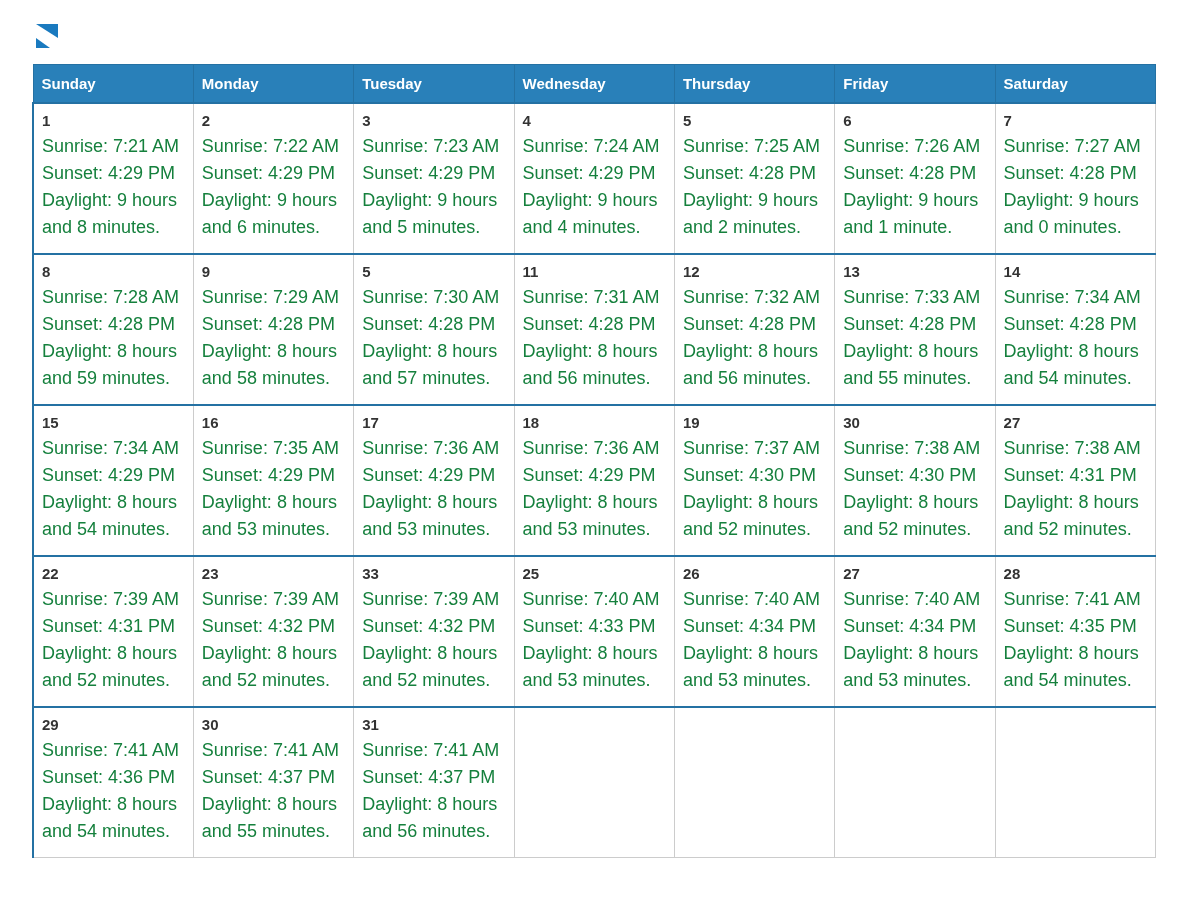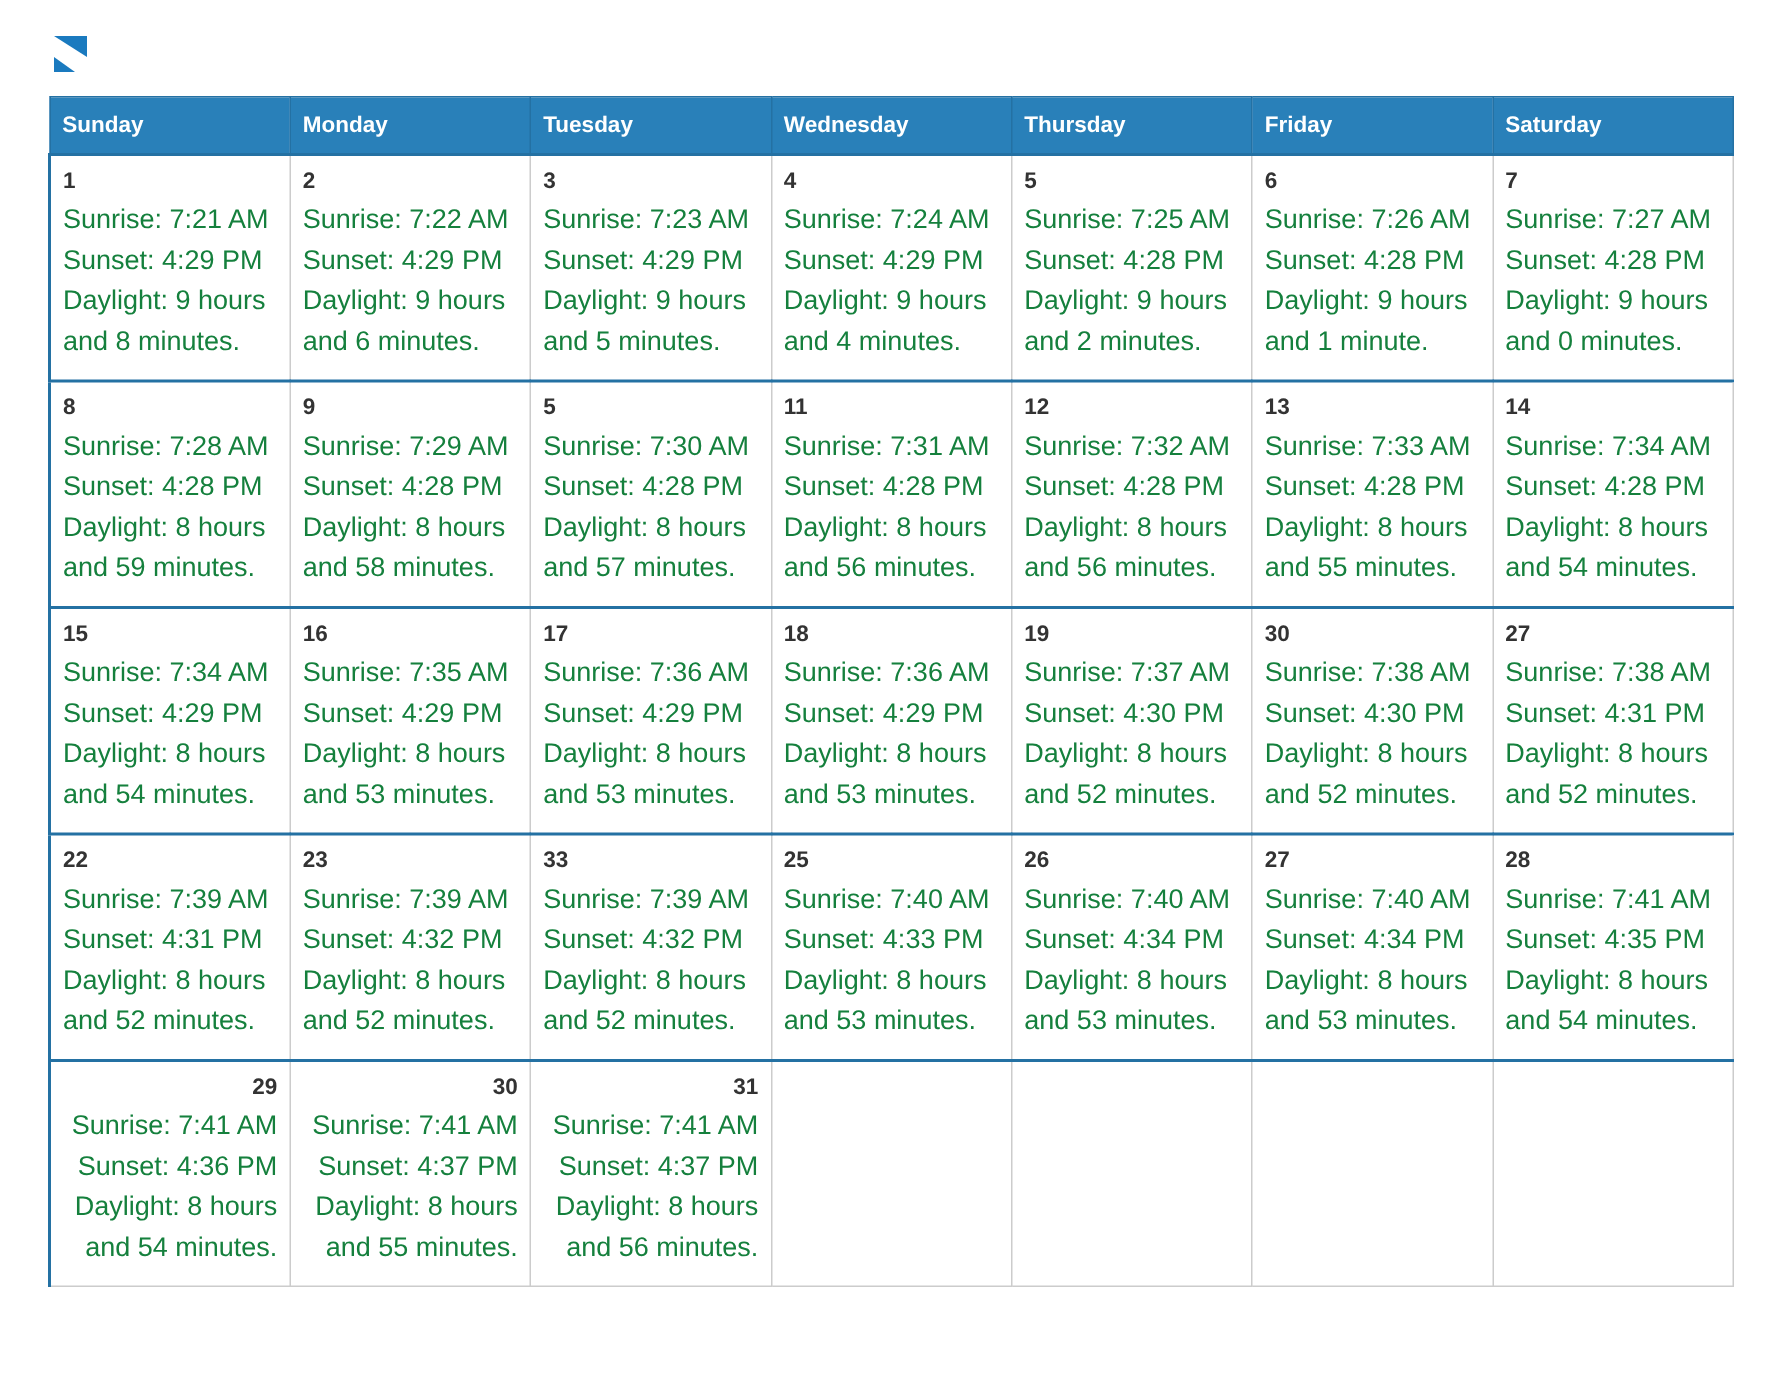--- a/index.html
+++ b/index.html
@@ -48,21 +48,20 @@
     tbody tr td {
       vertical-align: top;
       padding: 8px 8px 12px 8px;
       font-size: 13px;
       color: #333;
       border: 1px solid #ccc;
       height: 110px;
     }
     tbody tr:last-child td {
       height: auto;
-      text-align: right;
     }
     .day-num {
       font-size: 15px;
       font-weight: bold;
       display: block;
       margin-bottom: 4px;
     }
     .day-info {
       font-size: 18px;
       line-height: 1.5;

